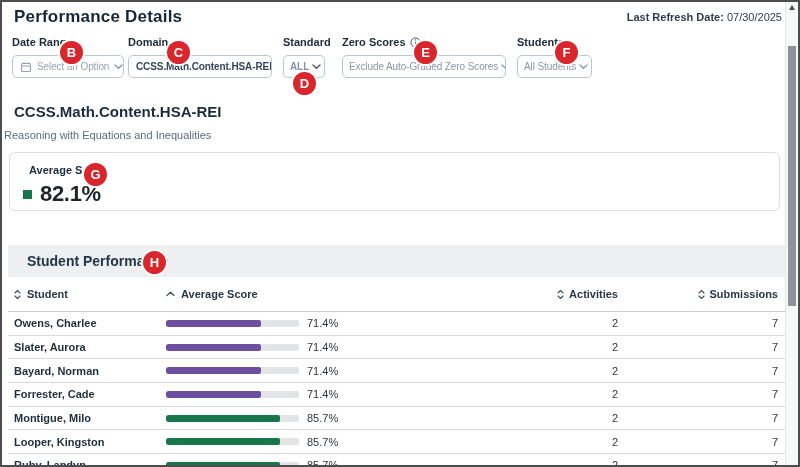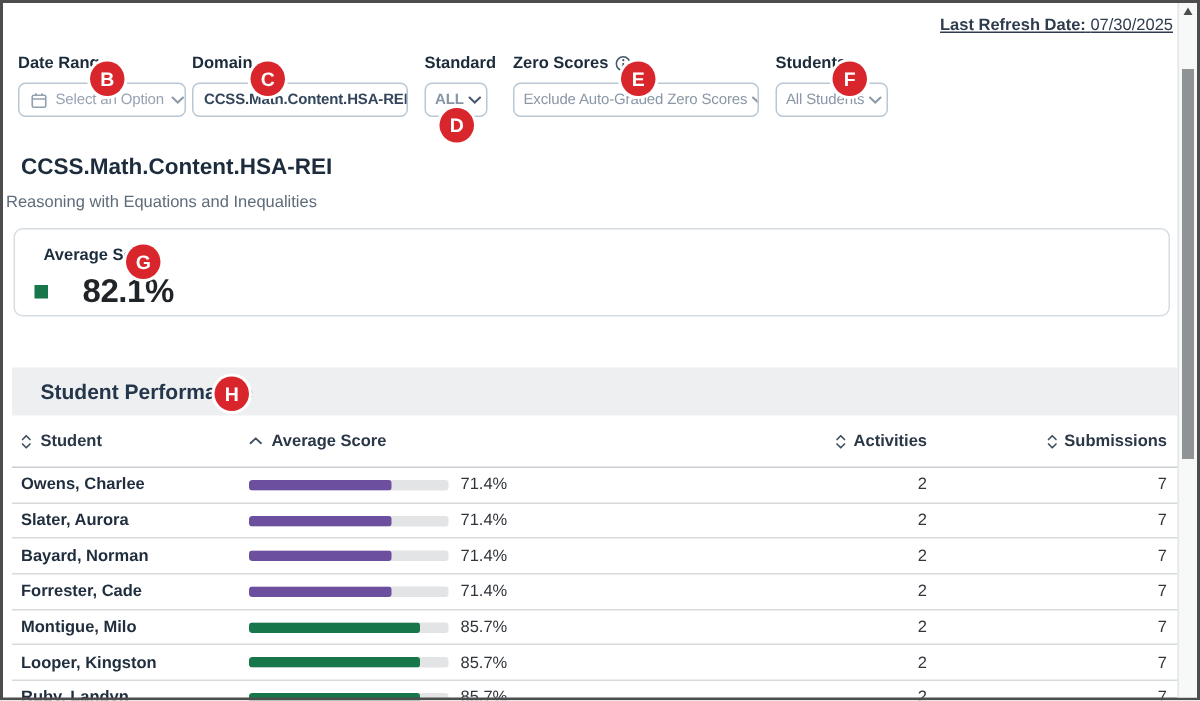--- a/index.html
+++ b/index.html
@@ -4,21 +4,21 @@
 <style>
   html,body{margin:0;padding:0;background:#fff;}
   .page{
     position:relative;width:800px;height:467px;background:#ffffff;
     font-family:"Liberation Sans",sans-serif;overflow:hidden;
   }
   .frame{position:absolute;inset:0;border:2px solid #4d4d4d;pointer-events:none;z-index:40;}
 
   
   .page-title{position:absolute;left:14px;top:7px;font-size:17px;font-weight:700;color:#16273c;letter-spacing:.2px;}
-  .last-refresh{position:absolute;top:11px;right:18px;font-size:11px;color:#2e3c4e;white-space:nowrap;text-decoration:underline;}
+  .last-refresh{position:absolute;top:11px;right:18px;font-size:11px;color:#2e3c4e;white-space:nowrap;}
   .last-refresh .lbl{font-weight:700;}
 
   
   .filter{position:absolute;top:36px;}
   .filter .flabel{font-size:11px;font-weight:700;color:#1c2b3a;margin-bottom:7px;display:flex;align-items:center;gap:4px;}
   .select{
     box-sizing:border-box;height:23px;border:1px solid #b9c7d4;border-radius:5px;background:#fff;
     display:flex;align-items:center;gap:5px;padding:0 7px;font-size:10px;letter-spacing:-.1px;
     white-space:nowrap;overflow:hidden;cursor:pointer;
   }
@@ -42,21 +42,21 @@
   
   .std-title{position:absolute;left:14px;top:103px;font-size:15px;font-weight:600;color:#1d2c3d;}
   .std-sub{position:absolute;left:4px;top:129px;font-size:11px;color:#5d6b7a;}
 
   
   .avg-card{
     position:absolute;left:9px;top:152px;width:771px;height:59px;box-sizing:border-box;
     border:1px solid #d8dde2;border-radius:6px;background:#fff;padding:11px 0 0 19px;
   }
   .avg-label{font-size:11px;font-weight:700;color:#1d2c3d;}
-  .avg-row{display:flex;align-items:center;gap:23px;margin-top:7px;margin-left:-6px;}
+  .avg-row{display:flex;align-items:center;gap:8px;margin-top:7px;margin-left:-6px;}
   .avg-swatch{width:9px;height:9px;flex:0 0 auto;}
   .avg-value{font-size:22px;font-weight:800;color:#1f2429;letter-spacing:-.3px;line-height:1;}
 
   
   .sp-strip{
     position:absolute;left:8px;top:245px;width:778px;height:32px;background:#edeff1;
     display:flex;align-items:center;padding-left:19px;box-sizing:border-box;
   }
   .sp-title{font-size:14px;font-weight:600;color:#23364a;}
 
@@ -85,20 +85,21 @@
   .sb-arrow .tri{width:0;height:0;border-left:3.5px solid transparent;border-right:3.5px solid transparent;border-bottom:5px solid #4d4d4d;}
   .sb-thumb{position:absolute;left:2px;width:8px;top:44px;height:260px;background:#8f9396;cursor:pointer;}
 
   svg{display:block;}
 </style>
 </head>
 <body>
 
 <div class="page">
 
+  <div class="page-title">Performance Details</div>
   <div class="last-refresh">
     <span class="lbl">Last Refresh Date:</span>
     <span>07/30/2025</span>
   </div>
 
   <div class="filter g-date">
     <div class="flabel">Date Range</div>
     <div class="select">
       <span>
         <svg width="12" height="12" viewBox="0 0 12 12" fill="none" stroke="#93a0ae" stroke-width="1.1">

